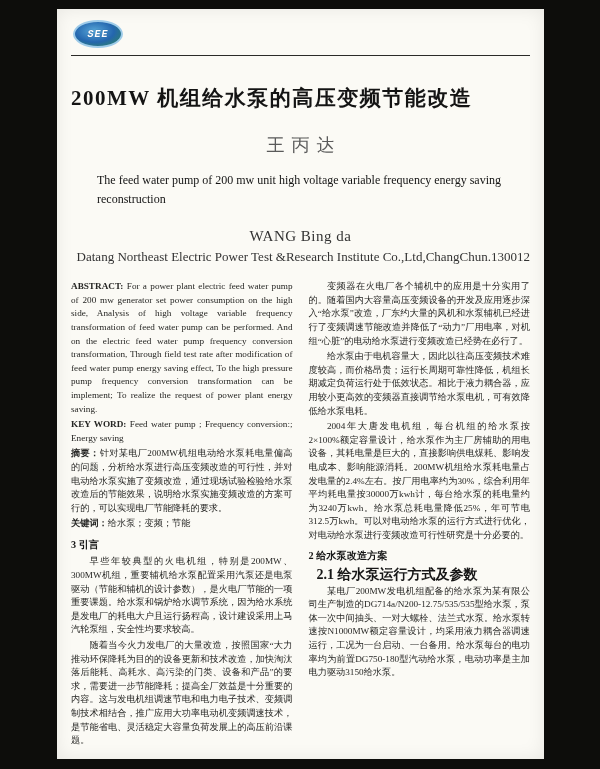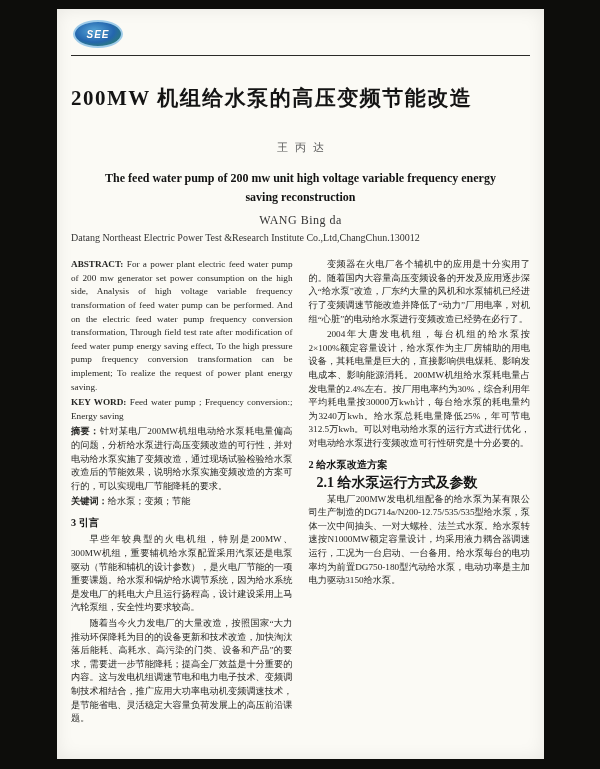--- a/index.html
+++ b/index.html
@@ -24,47 +24,47 @@
     position:absolute; left:2px; top:3px;
     width:50px; height:28px; border-radius:50%;
     background: radial-gradient(ellipse at 42% 38%, #57a7d8 0%, #2466ae 52%, #2f8a54 100%);
     border:2px solid #9ecbe9;
     display:flex; align-items:center; justify-content:center;
   }
   .logo-text {
     color:#ffffff; font-weight:bold; font-style:italic;
     font-size:10px; letter-spacing:1px;
     text-shadow:0 0 1px #1a4f86;
-    font-family:Liberation Sans, sans-serif;
+    font-family:Liberation Mono, monospace;
   }
   .hdr-title {
     position:absolute; right:0; bottom:2px;
     font-size:9.5px; color:#3d3d3d; letter-spacing:0.5px;
   }
   .hdr-rule { border:none; border-top:1.5px solid #2b2b28; margin:4px 0 0 0; }
 
   
   .title-cn {
     font-size:21px; font-weight:bold; color:#141414;
     margin:28px 0 0 0; letter-spacing:1.5px;
   }
   .author-cn {
-    text-align:center; font-size:11px; color:#5a5a5a;
-    margin-top:28px; letter-spacing:7px; text-indent:7px;
+    text-align:center; font-size:18px; color:#5a5a5a;
+    margin-top:21px; letter-spacing:7px; text-indent:7px;
   }
   .affil-cn {
     text-align:center; font-size:9px; color:#6b6b6b;
     margin-top:8px; letter-spacing:1.5px;
   }
   .title-en {
-    text-align:center; font-size:12px; font-weight:bold; color:#131313;
+    text-align:left; font-size:12px; font-weight:normal; color:#131313;
     margin:14px 26px 0 26px; line-height:1.55;
   }
-  .author-en { text-align:center; font-size:12px; color:#333; margin-top:7px; letter-spacing:0.5px; }
-  .affil-en  { text-align:left; font-size:10px; color:#333; margin-top:4px; }
+  .author-en { text-align:center; font-size:15px; color:#333; margin-top:20px; letter-spacing:0.5px; }
+  .affil-en  { text-align:right; font-size:13px; color:#333; margin-top:4px; }
 
   
   .columns { display:flex; gap:16px; margin-top:15px; height:508px; overflow:hidden; }
   .col {
     flex:1; min-width:0;
     font-size:9.2px; line-height:13.6px;
     text-align:justify; color:#262624;
   }
   .col p { margin:0 0 2px 0; }
   .col p.indent { text-indent:2em; }
@@ -100,20 +100,21 @@
         <p><span class="lbl">摘要：</span><span>针对某电厂200MW机组电动给水泵耗电量偏高的问题，分析给水泵进行高压变频改造的可行性，并对电动给水泵实施了变频改造，通过现场试验检验给水泵改造后的节能效果，说明给水泵实施变频改造的方案可行的，可以实现电厂节能降耗的要求。</span></p>
         <p class="kw-line"><span class="lbl">关键词：</span><span>给水泵；变频；节能</span></p>
 
         <div class="sec-heading">3 引言</div>
         <p class="indent">早些年较典型的火电机组，特别是200MW、300MW机组，重要辅机给水泵配置采用汽泵还是电泵驱动（节能和辅机的设计参数），是火电厂节能的一项重要课题。给水泵和锅炉给水调节系统，因为给水系统是发电厂的耗电大户且运行扬程高，设计建设采用上马汽轮泵组，安全性均要求较高。</p>
         <p class="indent">随着当今火力发电厂的大量改造，按照国家“大力推动环保降耗为目的的设备更新和技术改造，加快淘汰落后能耗、高耗水、高污染的门类、设备和产品”的要求，需要进一步节能降耗；提高全厂效益是十分重要的内容。这与发电机组调速节电和电力电子技术、变频调制技术相结合，推广应用大功率电动机变频调速技术，是节能省电、灵活稳定大容量负荷发展上的高压前沿课题。</p>
       </div>
 
       <div class="col">
         <p class="indent">变频器在火电厂各个辅机中的应用是十分实用了的。随着国内大容量高压变频设备的开发及应用逐步深入“给水泵”改造，厂东约大量的风机和水泵辅机已经进行了变频调速节能改造并降低了“动力”厂用电率，对机组“心脏”的电动给水泵进行变频改造已经势在必行了。</p>
+        <p class="indent">给水泵由于电机容量大，因此以往高压变频技术难度较高，而价格昂贵；运行长周期可靠性降低，机组长期减定负荷运行处于低效状态。相比于液力耦合器，应用较小更高效的变频器直接调节给水泵电机，可有效降低给水泵电耗。</p>
 
         <p class="indent">2004年大唐发电机组，每台机组的给水泵按2×100%额定容量设计，给水泵作为主厂房辅助的用电设备，其耗电量是巨大的，直接影响供电煤耗、影响发电成本、影响能源消耗。200MW机组给水泵耗电量占发电量的2.4%左右。按厂用电率约为30%，综合利用年平均耗电量按30000万kwh计，每台给水泵的耗电量约为3240万kwh。给水泵总耗电量降低25%，年可节电312.5万kwh。可以对电动给水泵的运行方式进行优化，对电动给水泵进行变频改造可行性研究是十分必要的。</p>
 
         <div class="sec-heading">2 给水泵改造方案</div>
         <div class="sub-heading">2.1 给水泵运行方式及参数</div>
         <p class="indent">某电厂200MW发电机组配备的给水泵为某有限公司生产制造的DG714a/N200-12.75/535/535型给水泵，泵体一次中间抽头、一对大螺栓、法兰式水泵。给水泵转速按N1000MW额定容量设计，均采用液力耦合器调速运行，工况为一台启动、一台备用。给水泵每台的电功率均为前置DG750-180型汽动给水泵，电动功率是主加电力驱动3150给水泵。</p>
       </div>
 
     </div>
   </div>

